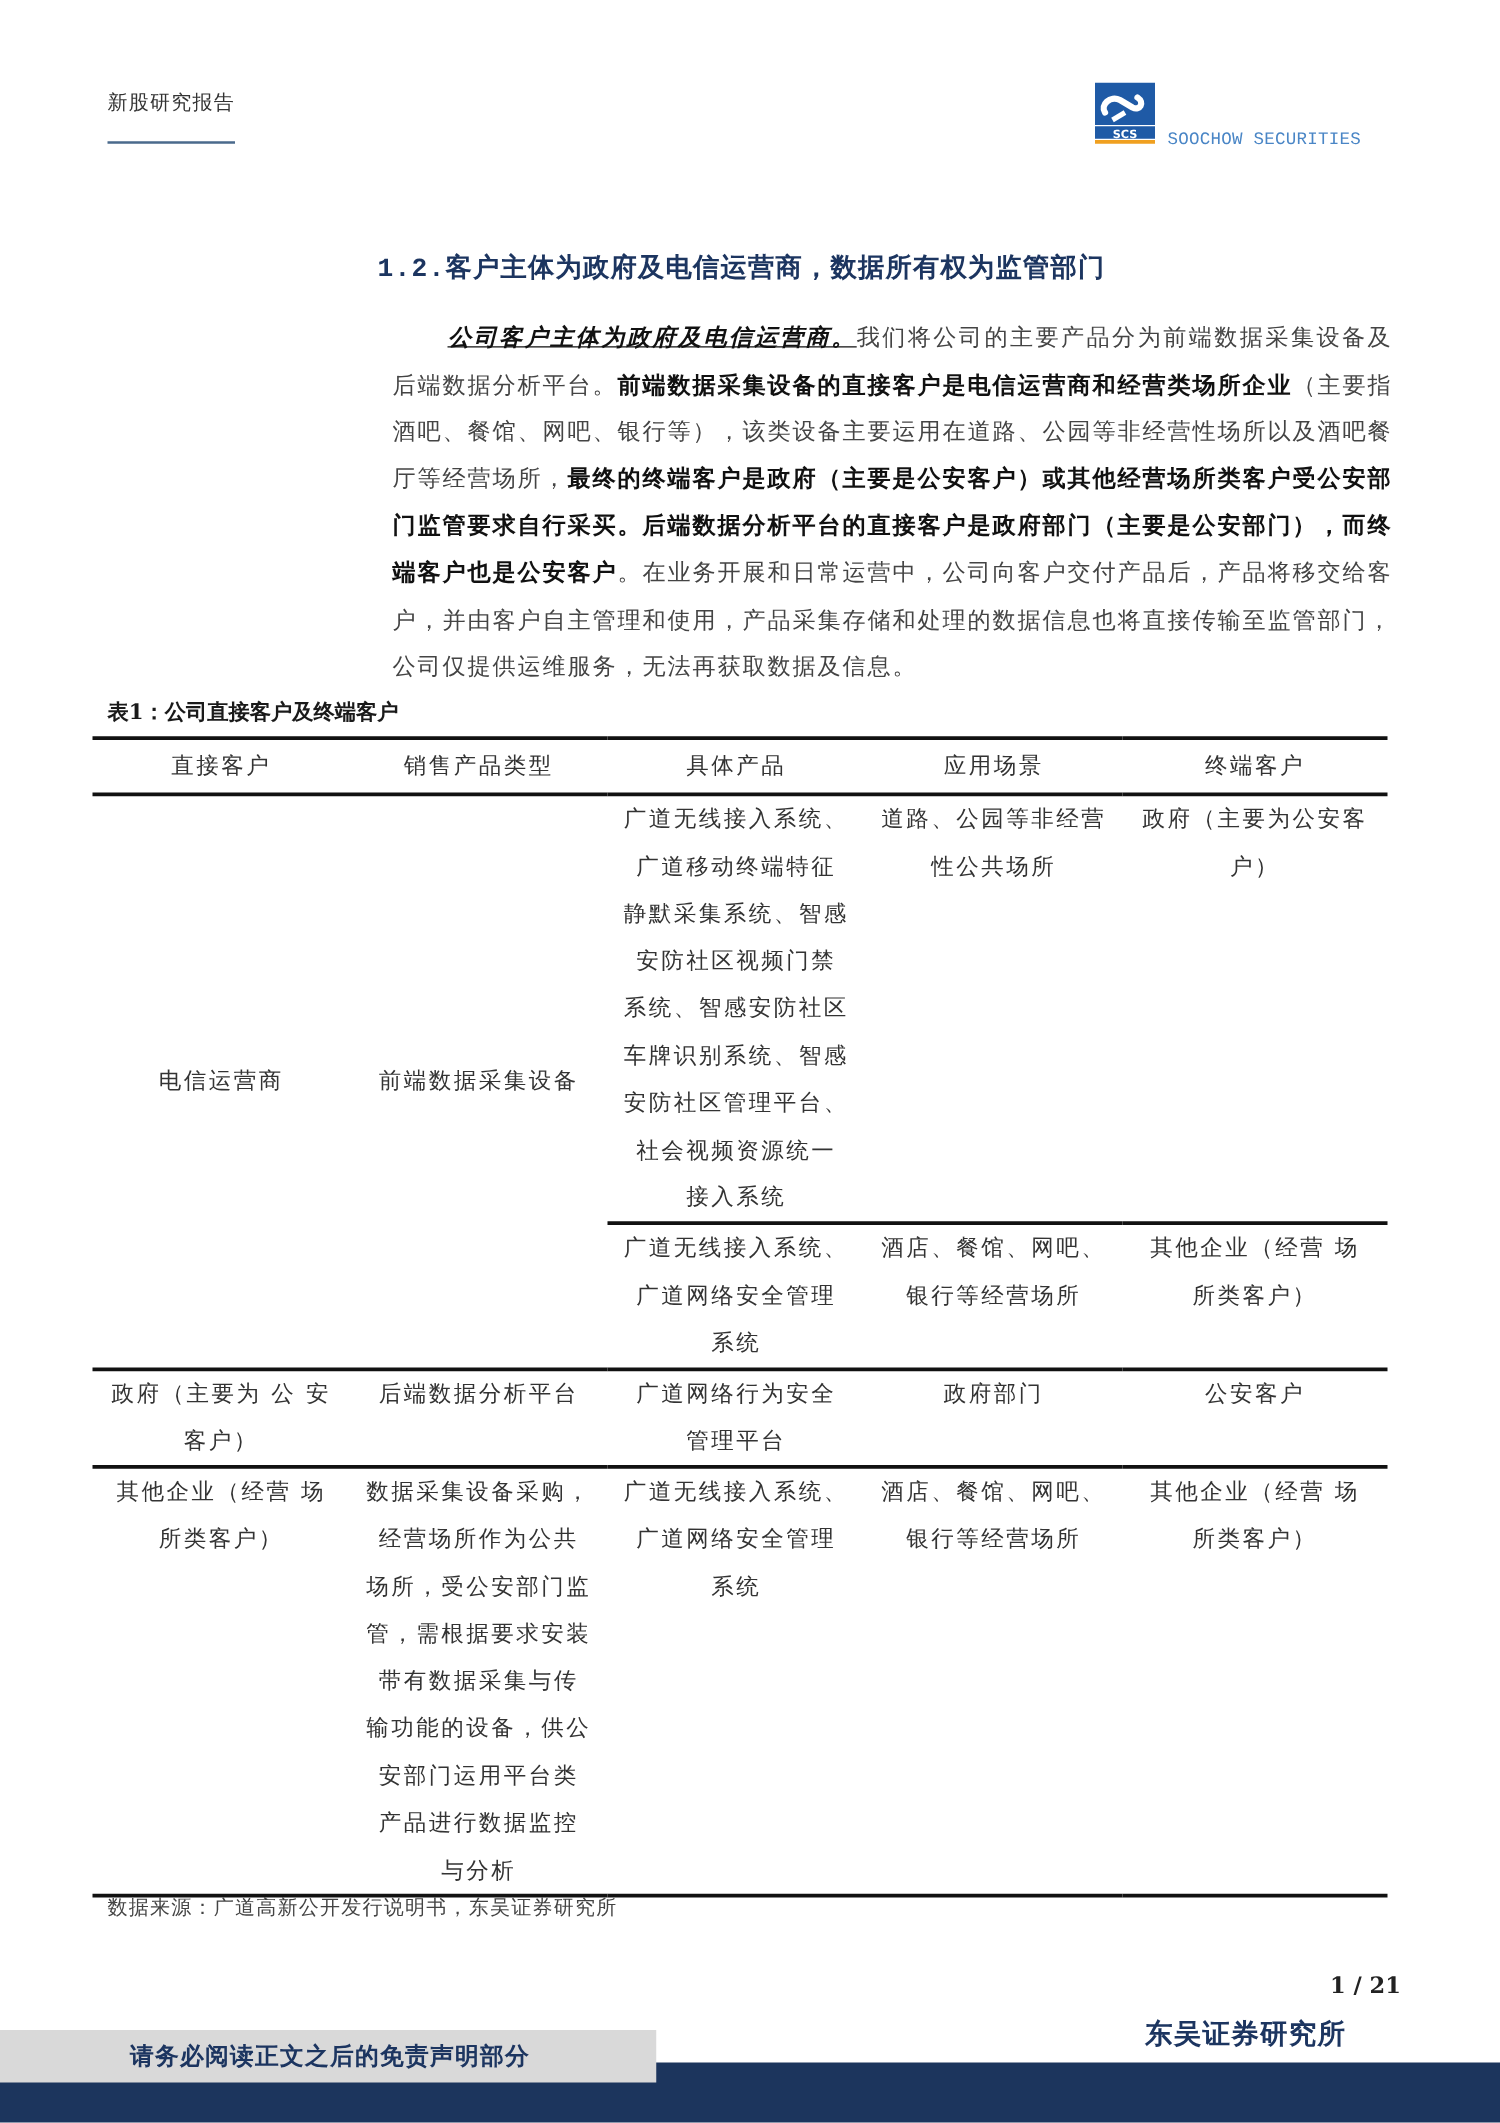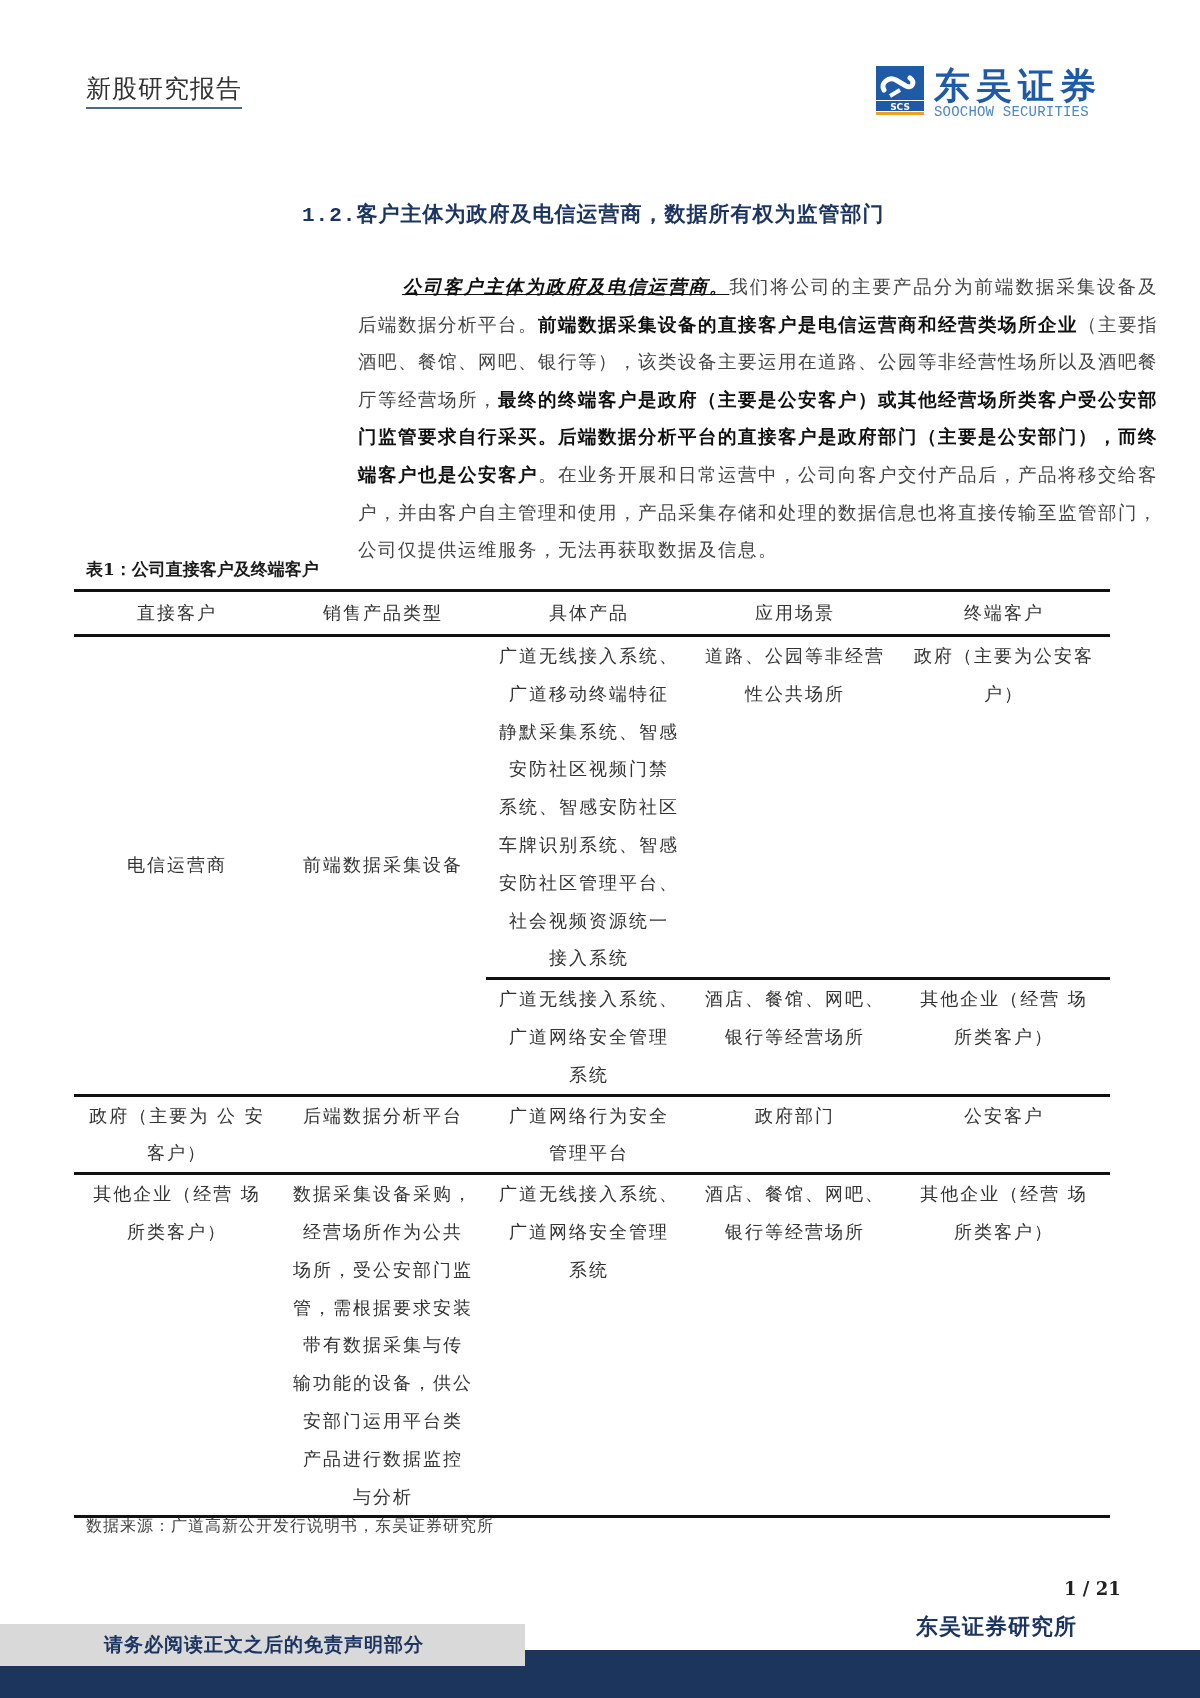--- a/index.html
+++ b/index.html
@@ -3,44 +3,44 @@
 <meta charset="utf-8">
 <style>
   html, body { margin: 0; padding: 0; background: #ffffff; }
   body {
     width: 1200px; height: 1698px; position: relative; overflow: hidden;
     font-family: "DejaVu Serif", "Liberation Serif", serif;
     color: #222;
   }
   .header-title {
     position: absolute; left: 86px; top: 72px;
-    font-size: 25px; color: #333; letter-spacing: 1px;
-    border-bottom: 2px solid #4a6a8c; padding-bottom: 2px;
+    font-size: 16px; color: #333; letter-spacing: 1px;
+    border-bottom: 2px solid #4a6a8c; padding-bottom: 20px;
   }
   .logo { position: absolute; left: 876px; top: 66px; width: 240px; height: 56px; }
   .logo-mark { position: absolute; left: 0; top: 0; width: 48px; height: 50px; }
   .logo-cn {
     position: absolute; left: 58px; top: -4px;
     font-family: "DejaVu Sans", sans-serif; font-weight: bold;
     font-size: 36px; color: #1f5aa6; letter-spacing: 6px;
   }
   .logo-en {
     position: absolute; left: 58px; top: 38px;
     font-family: Liberation Mono, monospace;
     font-size: 14px; color: #4a86c6; letter-spacing: 0.2px; text-align: right;
   }
   .section-heading {
     position: absolute; left: 302px; top: 200px;
     font-size: 21px; font-weight: bold; color: #1c3560; letter-spacing: 1px;
   }
   .section-heading .num { margin-right: 0; font-family: Liberation Mono, monospace; }
   .para {
-    position: absolute; left: 314px; top: 268px; width: 800px;
+    position: absolute; left: 314px; top: 252px; width: 800px;
     font-size: 18.5px; line-height: 37.6px; color: #444;
-    text-align: justify; letter-spacing: 1.5px; margin-left: 44px;
+    text-align: justify; letter-spacing: 1.5px;
   }
   .para .lead { font-weight: bold; font-style: italic; text-decoration: underline; color: #111; }
   .para b { color: #111; }
   .para .indent { display: inline-block; width: 44px; }
   .table-caption {
     position: absolute; left: 86px; top: 558px;
     font-size: 17px; font-weight: bold; color: #1a1a1a;
   }
   table.data {
     position: absolute; left: 74px; top: 589px; width: 1036px;
@@ -86,21 +86,20 @@
 
 <div class="logo">
   <svg class="logo-mark" viewBox="0 0 48 50">
     <rect x="0" y="0" width="48" height="34" fill="#1f5aa6"></rect>
     <path d="M8 24 C4 18, 12 10, 20 14 L30 20 C36 23, 40 16, 34 12" stroke="#ffffff" stroke-width="5" fill="none" stroke-linecap="round"></path>
     <path d="M14 30 L24 24" stroke="#ffffff" stroke-width="4" fill="none"></path>
     <rect x="0" y="35" width="48" height="10" fill="#1f5aa6"></rect>
     <text x="24" y="44" font-size="9" font-family="DejaVu Sans, sans-serif" font-weight="bold" fill="#ffffff" text-anchor="middle">SCS</text>
     <rect x="0" y="46" width="48" height="3" fill="#f0a020"></rect>
   </svg>
-  <div class="logo-cn">东吴证券</div>
   <div class="logo-en">SOOCHOW SECURITIES</div>
 </div>
 
 <div class="section-heading">
   <span class="num">1.2.</span><span>客户主体为政府及电信运营商，数据所有权为监管部门</span>
 </div>
 
 <div class="para"><span class="indent"></span><span class="lead">公司客户主体为政府及电信运营商。</span><span>我们将公司的主要产品分为前端数据采集设备及后端数据分析平台。</span><b>前端数据采集设备的直接客户是电信运营商和经营类场所企业</b><span>（主要指酒吧、餐馆、网吧、银行等），该类设备主要运用在道路、公园等非经营性场所以及酒吧餐厅等经营场所，</span><b>最终的终端客户是政府（主要是公安客户）或其他经营场所类客户受公安部门监管要求自行采买。后端数据分析平台的直接客户是政府部门（主要是公安部门），而终端客户也是公安客户</b><span>。在业务开展和日常运营中，公司向客户交付产品后，产品将移交给客户，并由客户自主管理和使用，产品采集存储和处理的数据信息也将直接传输至监管部门，公司仅提供运维服务，无法再获取数据及信息。</span></div>
 
 <div class="table-caption">表1：公司直接客户及终端客户</div>

